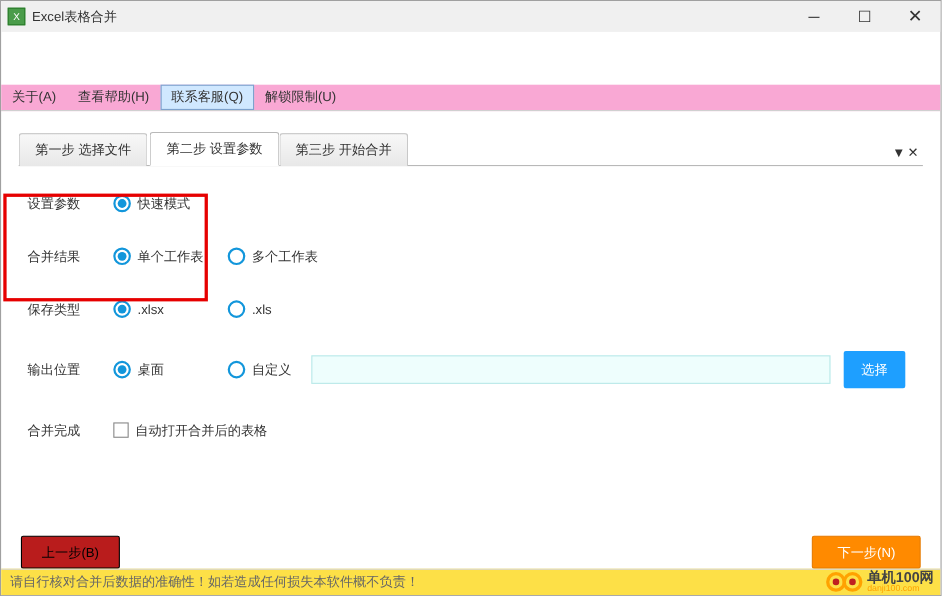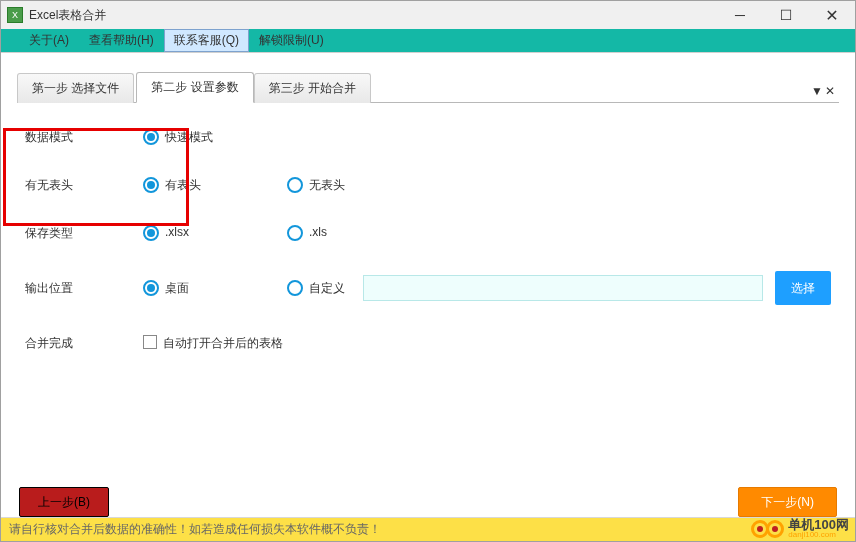--- a/index.html
+++ b/index.html
@@ -3,35 +3,35 @@
 <meta charset="utf-8">
 <style>
 * { box-sizing: border-box; margin: 0; padding: 0; font-family: "Microsoft YaHei", sans-serif; }
 body { width: 856px; height: 542px; background: #fff; border: 1px solid #a0a0a0; position: relative; overflow: hidden; }
 .titlebar { height: 28px; background: #f0f0f0; display: flex; align-items: center; padding-left: 6px; }
 .titlebar .app-icon { width: 16px; height: 16px; background: #4a9c4a; border: 1px solid #2a7c2a; margin-right: 6px; display: flex; align-items: center; justify-content: center; font-size: 9px; color: #fff; }
 .titlebar .title { font-size: 12px; color: #333; flex: 1; }
 .win-controls { display: flex; height: 100%; }
 .win-btn { width: 46px; display: flex; align-items: center; justify-content: center; font-size: 14px; color: #333; cursor: pointer; }
 .close-btn { font-size: 16px; }
-.menubar { height: 24px; background: #14b8a6; display: flex; align-items: center; padding-left: 18px; border-bottom: 1px solid #d0d0d0; }
+.menubar { height: 24px; background: #f9a8d4; display: flex; align-items: center; padding-left: 0; border-bottom: 1px solid #d0d0d0; margin-top: 48px; }
 .menu-item { font-size: 12px; color: #333; padding: 3px 10px; cursor: pointer; }
 .menu-item.highlighted { background: #d0e8ff; border: 1px solid #7da2ce; padding: 2px 9px; }
 .content { padding: 18px 16px 0 16px; position: relative; }
 .tabs { display: flex; align-items: flex-end; border-bottom: 1px solid #b8b8b8; position: relative; }
 .tab { font-size: 12px; color: #333; padding: 6px 14px; border: 1px solid transparent; border-bottom: none; cursor: pointer; position: relative; top: 1px; }
 .tab.active { background: #fff; border: 1px solid #b8b8b8; border-bottom: 1px solid #fff; border-top-left-radius: 3px; border-top-right-radius: 3px; }
 .tab:not(.active) { background: linear-gradient(#f8f8f8,#e8e8e8); border: 1px solid #c8c8c8; border-bottom: none; border-top-left-radius: 3px; border-top-right-radius: 3px; margin-right: 2px; }
 .tab-icons { margin-left: auto; display: flex; align-items: center; gap: 2px; padding-right: 4px; padding-bottom: 4px; }
 .tab-icons span { font-size: 12px; color: #333; cursor: pointer; }
 .form-area { padding: 24px 8px 8px 8px; }
 .row { display: flex; align-items: center; min-height: 20px; margin-bottom: 28px; }
 .row-label { width: 78px; font-size: 12px; color: #333; }
 .radio-group { display: flex; align-items: center; }
-.radio-opt { display: flex; align-items: flex-start; width: 104px; cursor: pointer; margin-left: 40px; }
+.radio-opt { display: flex; align-items: center; width: 104px; cursor: pointer; }
 .radio-circle { width: 16px; height: 16px; border-radius: 50%; border: 2px solid #1296db; display: flex; align-items: center; justify-content: center; margin-right: 6px; flex-shrink: 0; }
 .radio-circle.selected::after { content: ""; width: 8px; height: 8px; border-radius: 50%; background: #1296db; }
 .radio-text { font-size: 12px; color: #333; }
 .checkbox { width: 14px; height: 14px; border: 1px solid #888; margin-right: 6px; background: #fff; }
 .path-input { flex: 1; max-width: 472px; height: 26px; background: #eefefd; border: 1px solid #b8e8e8; margin-left: 4px; padding: 0 6px; font-size: 12px; }
 .select-btn { background: #1e9fff; color: #fff; border: none; height: 34px; padding: 0 16px; font-size: 12px; margin-left: 12px; border-radius: 2px; cursor: pointer; }
 .highlight-box { position: absolute; border: 3px solid #e60000; pointer-events: none; }
 .footer { position: absolute; left: 0; right: 0; bottom: 24px; padding: 0 18px; display: flex; justify-content: space-between; }
 .btn { height: 30px; padding: 0 18px; font-size: 12px; border-radius: 2px; cursor: pointer; border: 1px solid #000000; background: #b91c1c; }
 .btn.primary { background: #ff8a00; border: 1px solid #e67a00; color: #fff; padding: 0 22px; }
@@ -72,44 +72,44 @@
     <div class="tab">第三步 开始合并</div>
     <div class="tab-icons">
       <span>▼</span>
       <span>✕</span>
     </div>
   </div>
 
   <div class="form-area">
 
     <div class="row">
-      <div class="row-label">数据模式</div>
+      <div class="row-label">设置参数</div>
       <div class="radio-group">
         <div class="radio-opt">
           <div class="radio-circle selected"></div>
           <span class="radio-text">快速模式</span>
         </div>
       </div>
     </div>
 
 
-
     <div class="row">
-      <div class="row-label">有无表头</div>
+      <div class="row-label">合并结果</div>
       <div class="radio-group">
         <div class="radio-opt">
           <div class="radio-circle selected"></div>
-          <span class="radio-text">有表头</span>
+          <span class="radio-text">单个工作表</span>
         </div>
         <div class="radio-opt">
           <div class="radio-circle"></div>
-          <span class="radio-text">无表头</span>
+          <span class="radio-text">多个工作表</span>
         </div>
       </div>
     </div>
+
 
     <div class="row">
       <div class="row-label">保存类型</div>
       <div class="radio-group">
         <div class="radio-opt">
           <div class="radio-circle selected"></div>
           <span class="radio-text">.xlsx</span>
         </div>
         <div class="radio-opt">
           <div class="radio-circle"></div>

